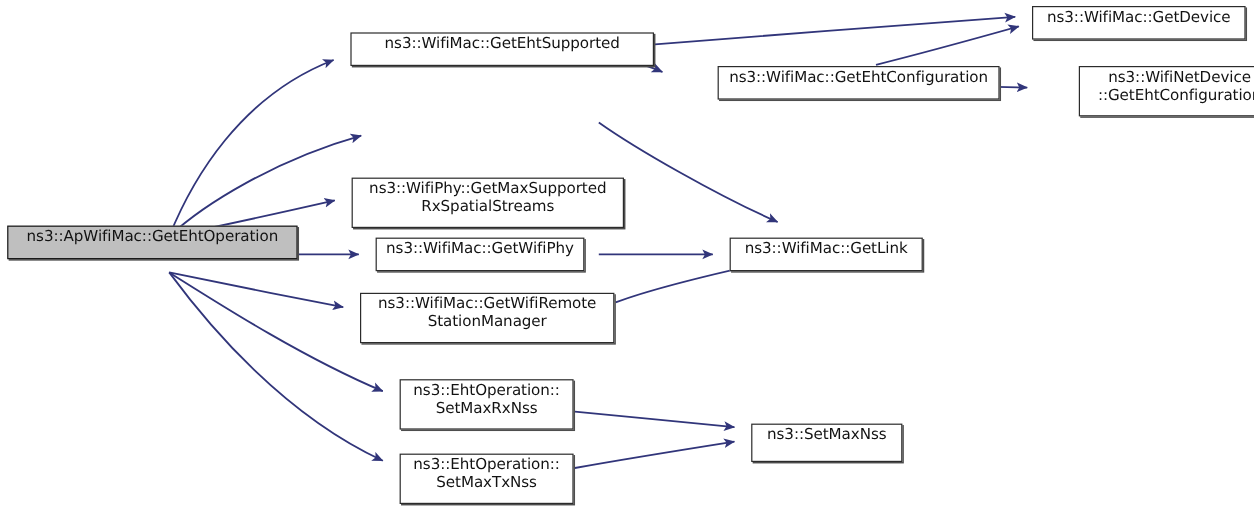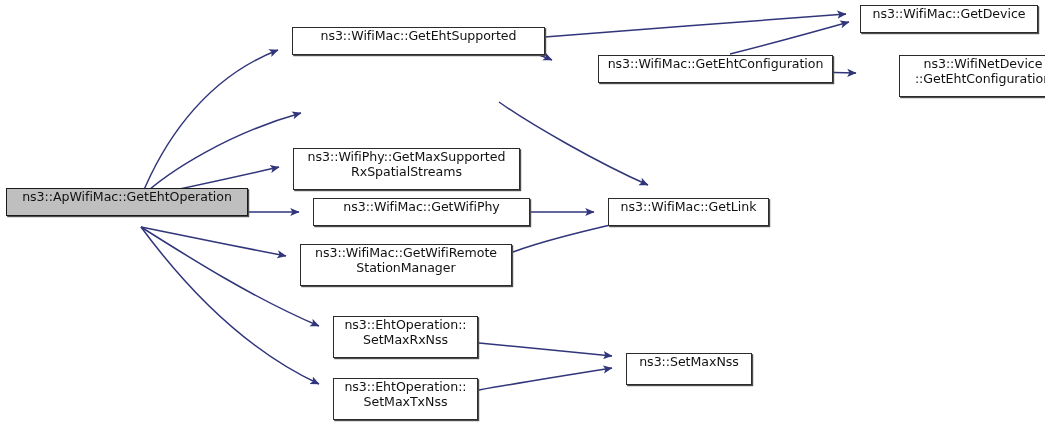--- a/index.html
+++ b/index.html
@@ -73,21 +73,21 @@
       <path d="M 513 252 C 545 240 600 227 646 217" fill="none" stroke="#31357a" stroke-width="1.5" marker-end="url(#arrowhead)"></path>
       <path d="M 479 343 C 518 347 574 352 612 356" fill="none" stroke="#31357a" stroke-width="1.5" marker-end="url(#arrowhead)"></path>
       <path d="M 479 390 C 518 383 574 374 612 368" fill="none" stroke="#31357a" stroke-width="1.5" marker-end="url(#arrowhead)"></path>
       <path d="M 730 54 C 770 44 817 31 849 22" fill="none" stroke="#31357a" stroke-width="1.5" marker-end="url(#arrowhead)"></path>
       <path d="M 812 72 L 856 73" fill="none" stroke="#31357a" stroke-width="1.5" marker-end="url(#arrowhead)"></path>
     </svg>
 <div class="node current" style="left: 6px; top: 188px; width: 242px; height: 28px;"><span class="node-label">ns3::ApWifiMac::GetEhtOperation</span></div>
     <div class="node" style="left: 292px; top: 27px; width: 253px; height: 28px;"><span class="node-label">ns3::WifiMac::GetEhtSupported</span></div>
     <div class="node" style="left: 293px; top: 148px; width: 227px; height: 42px;"><span class="node-label">ns3::WifiPhy::GetMaxSupported
 RxSpatialStreams</span></div>
-    <div class="node" style="left: 313px; top: 198px; width: 217px; height: 28px;"><span class="node-label">ns3::WifiMac::GetWifiPhy</span></div>
+    <div class="node" style="left: 313px; top: 198px; width: 174px; height: 28px;"><span class="node-label">ns3::WifiMac::GetWifiPhy</span></div>
     <div class="node" style="left: 300px; top: 244px; width: 212px; height: 42px;"><span class="node-label">ns3::WifiMac::GetWifiRemote
 StationManager</span></div>
     <div class="node" style="left: 333px; top: 316px; width: 145px; height: 42px;"><span class="node-label">ns3::EhtOperation::
 SetMaxRxNss</span></div>
     <div class="node" style="left: 333px; top: 378px; width: 145px; height: 42px;"><span class="node-label">ns3::EhtOperation::
 SetMaxTxNss</span></div>
     <div class="node" style="left: 598px; top: 55px; width: 235px; height: 28px;"><span class="node-label">ns3::WifiMac::GetEhtConfiguration</span></div>
     <div class="node" style="left: 608px; top: 198px; width: 161px; height: 28px;"><span class="node-label">ns3::WifiMac::GetLink</span></div>
     <div class="node" style="left: 626px; top: 353px; width: 126px; height: 32px;"><span class="node-label">ns3::SetMaxNss</span></div>
     <div class="node" style="left: 860px; top: 5px; width: 178px; height: 28px;"><span class="node-label">ns3::WifiMac::GetDevice</span></div>

